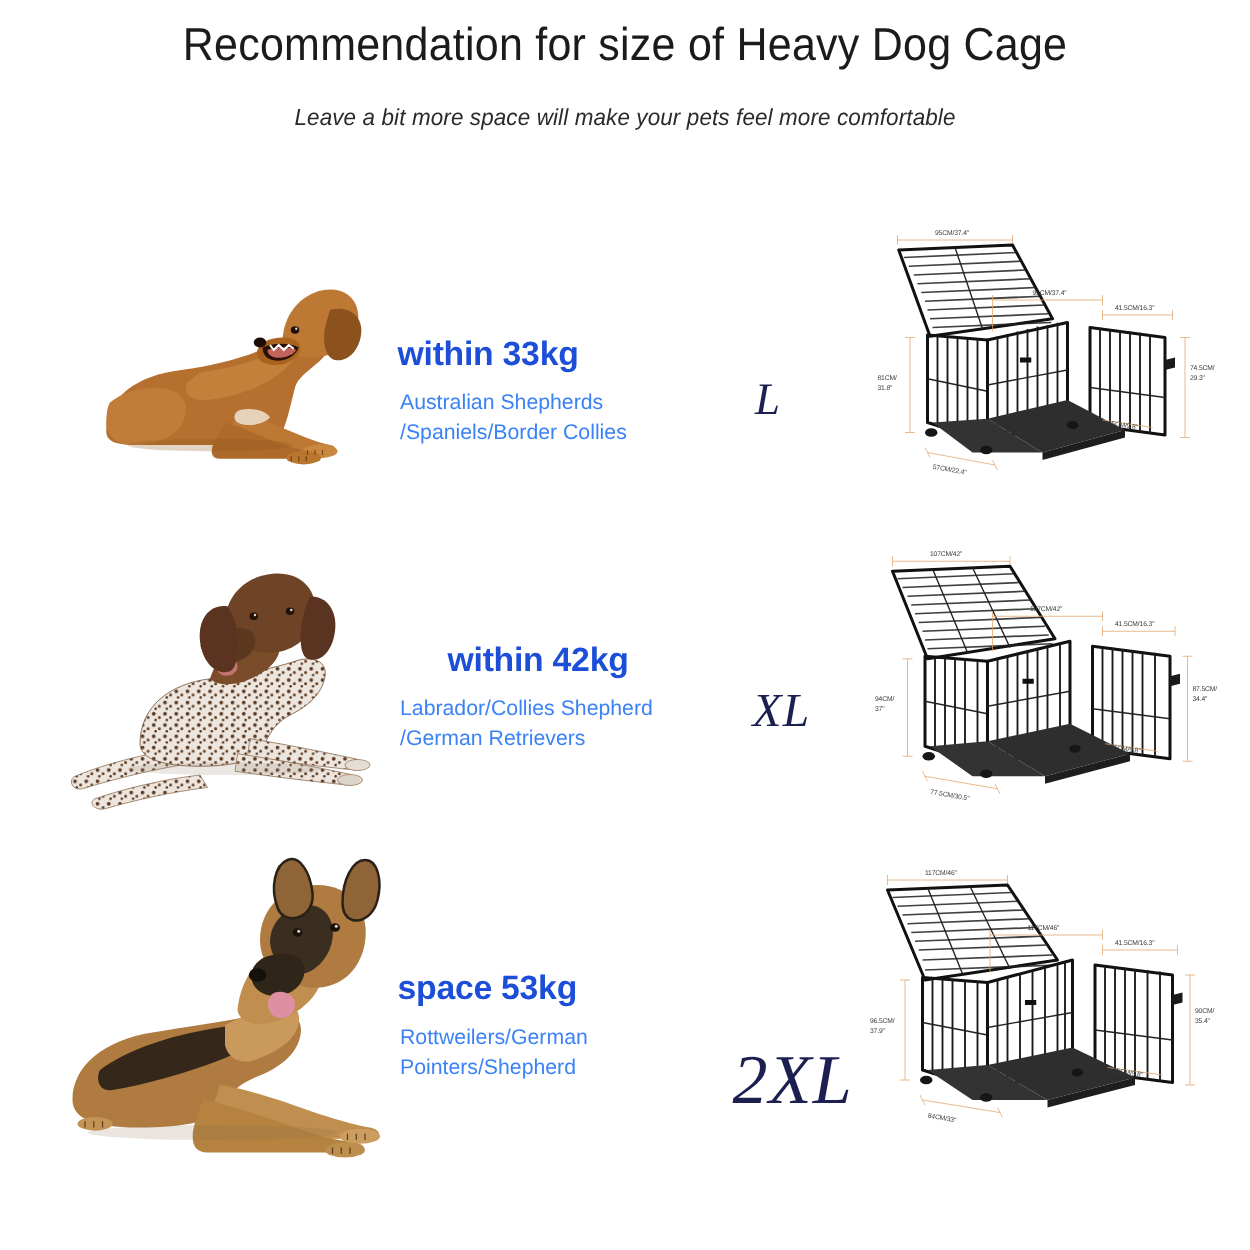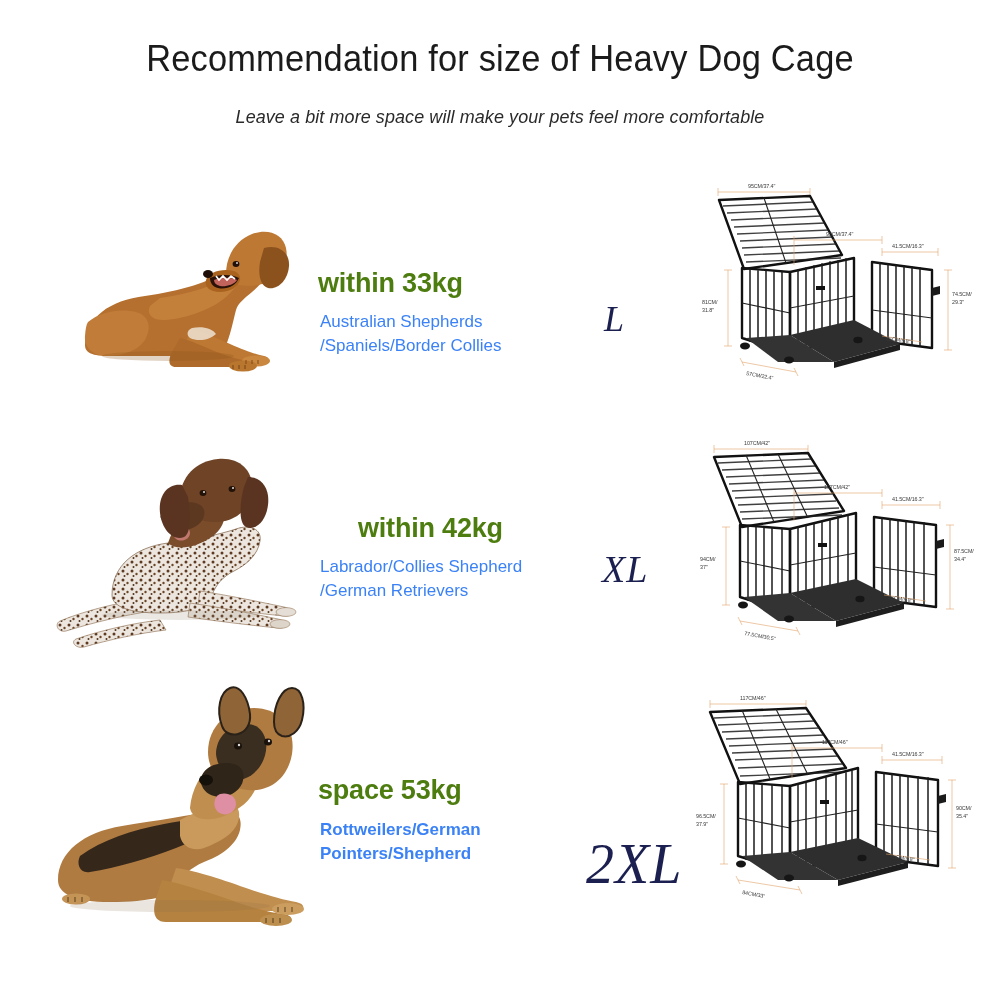--- a/index.html
+++ b/index.html
@@ -5,21 +5,21 @@
   * { box-sizing: border-box; margin: 0; padding: 0; }
   html, body {
     width: 1000px; height: 1000px;
     background: #ffffff;
     font-family: "Liberation Sans", sans-serif;
     overflow: hidden;
   }
   .page { position: relative; width: 1000px; height: 1000px; background:#fff; }
 
   
-  .header { padding-top: 39px; text-align: center; }
+  .header { padding-top: 16px; text-align: center; }
   .title {
     font-size: 37px; font-weight: 400; color: #1b1b1b;
     letter-spacing: 0.2px; line-height: 1.1;
     font-family: "Liberation Sans", sans-serif;
     transform: scaleX(0.93); transform-origin: center;
   }
   .subtitle {
     margin-top: 26px; font-size: 18.5px; font-style: italic;
     color: #2a2a2a; letter-spacing: 0.1px;
     transform: scaleX(0.97); transform-origin: center;
@@ -28,38 +28,38 @@
   
   .rows { position: absolute; top: 170px; left: 0; width: 1000px; }
   .row { position: relative; height: 255px; width: 1000px; }
   .row-photo { position: absolute; left: 40px; top: 0; width: 280px; height: 255px; }
   .row-text  { position: absolute; left: 318px; top: 0; width: 268px; height: 255px; }
   .row-size  { position: absolute; left: 586px; top: 0; width: 110px; height: 255px; }
   .row-cage  { position: absolute; left: 686px; top: 0; width: 300px; height: 255px; }
 
   .weight {
     position: absolute; left: 0; font-size: 27px; font-weight: 700;
-    color: #4d7c0f; letter-spacing: -0.2px; white-space: nowrap;
+    color: #1d4ed8; letter-spacing: -0.2px; white-space: nowrap;
   }
   .breeds {
     position: absolute; left: 2px; font-size: 17px; color: #3b82f6;
     line-height: 1.42; white-space: nowrap;
   }
   .size-label {
     position: absolute; font-family: "Liberation Serif", serif;
     font-style: italic; color: #1b2050; font-weight: 400;
     letter-spacing: 1px; white-space: nowrap;
   }
 
   
   .r1 .weight { top: 98px; }  .r1 .breeds { top: 140px; }
   .r1 .size-label { top: 128px; left: 18px; font-size: 36px; }
   .r2 .weight { top: 88px; margin-left: 40px; }  .r2 .breeds { top: 130px; }
   .r2 .size-label { top: 122px; left: 16px; font-size: 38px; }
-  .r3 .weight { top: 95px; }  .r3 .breeds { top: 138px; font-weight: bold; }
+  .r3 .weight { top: 95px; }  .r3 .breeds { top: 138px; }
   .r3 .size-label { top: 128px; left: 0px; font-size: 56px; margin-top: 24px; }
 
   
   .dog-svg { width: 100%; height: 100%; display: block; }
 
   
   .cage-svg { width: 100%; height: 100%; display: block; }
   .dim-text {
     font-family: "Liberation Sans", sans-serif;
     fill: #3a3a3a; font-size: 5.4px; letter-spacing: -0.1px;

